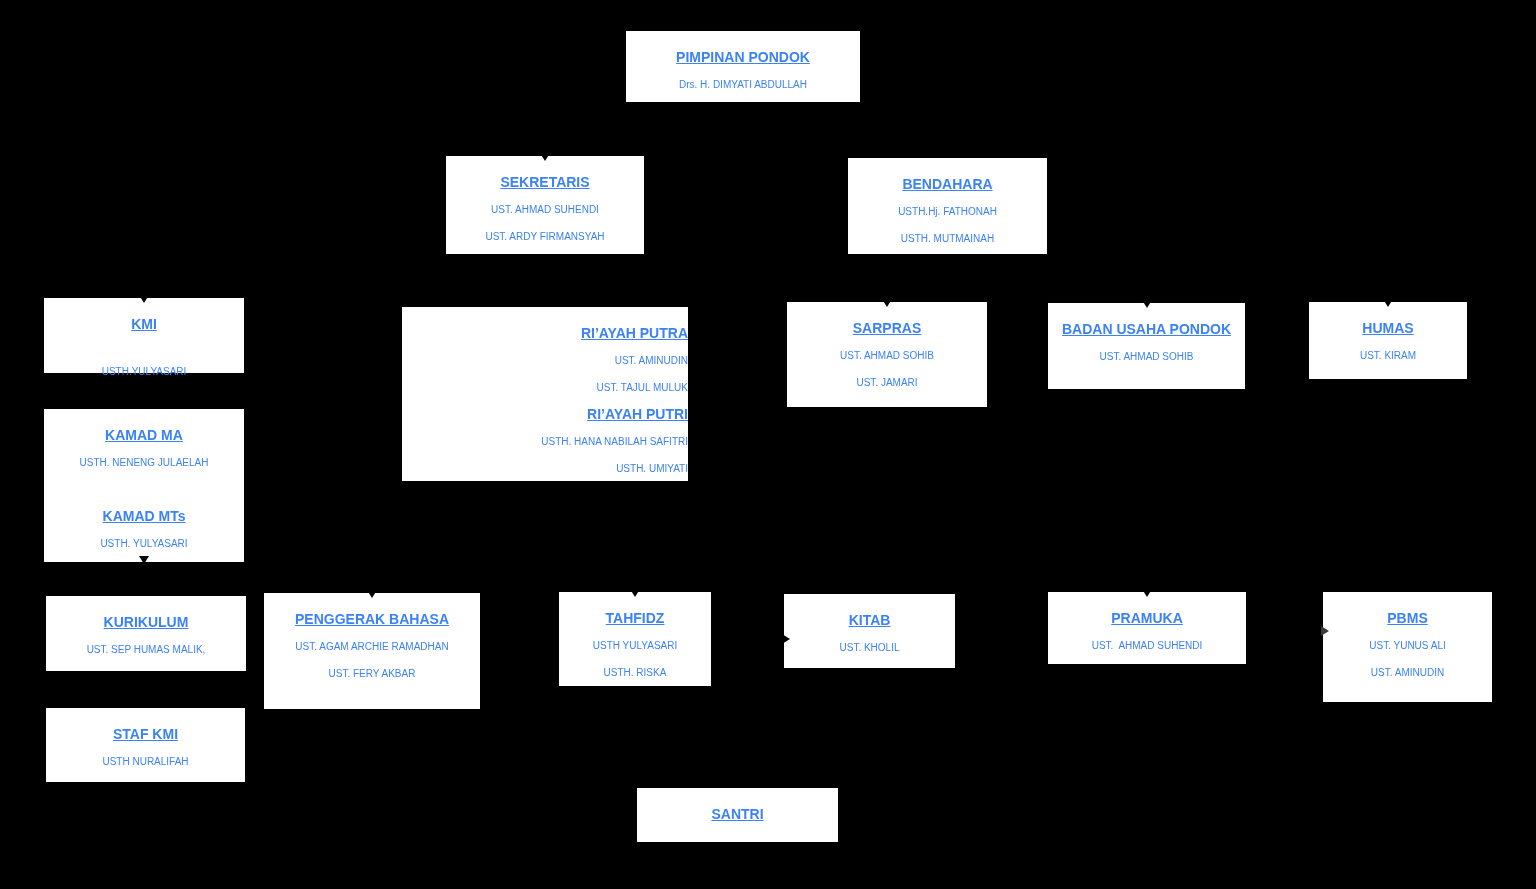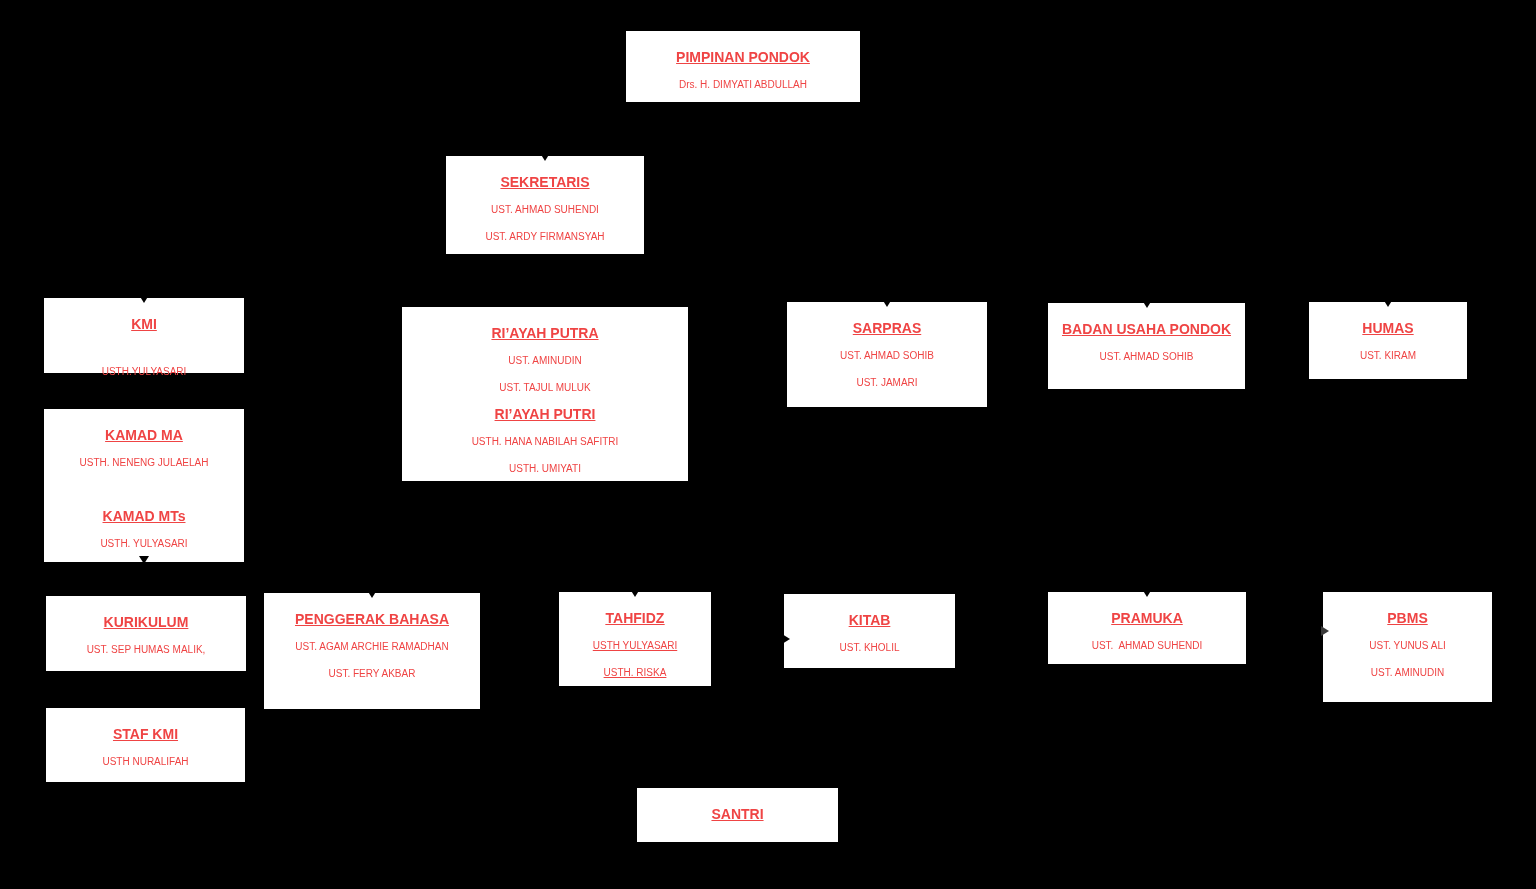--- a/index.html
+++ b/index.html
@@ -11,21 +11,21 @@
     position: relative;
     width: 1536px;
     height: 889px;
     background: #000000;
     overflow: hidden;
     font-family: "Liberation Sans", sans-serif;
   }
   .box {
     position: absolute;
     background: #ffffff;
-    color: #ef4444;
+    color: #3b82f6;
     box-sizing: border-box;
     border: 1px solid #000000;
     display: flex;
     flex-direction: column;
     align-items: center;
     padding-top: 13px;
     text-align: center;
   }
   .title {
     display: block;
@@ -42,28 +42,28 @@
     line-height: 27px;
     white-space: pre;
   }
   .gap-above { margin-top: 27px; }
 
   
   .b-pimpinan   { left: 625px;  top: 30px;  width: 236px; height: 73px; }
   .b-sekretaris { left: 445px;  top: 155px; width: 200px; height: 100px; }
   .b-bendahara  { left: 847px;  top: 157px; width: 201px; height: 98px; }
   .b-kmi        { left: 43px;   top: 297px; width: 202px; height: 77px; gap: 20px; }
-  .b-riayah     { left: 401px;  top: 306px; width: 288px; height: 176px; }
+  .b-riayah     { left: 401px;  top: 306px; width: 288px; height: 176px; align-items: flex-end; }
   .b-sarpras    { left: 786px;  top: 301px; width: 202px; height: 107px; }
   .b-badan      { left: 1047px; top: 302px; width: 199px; height: 88px; }
   .b-humas      { left: 1308px; top: 301px; width: 160px; height: 79px; }
   .b-kamad      { left: 43px;   top: 408px; width: 202px; height: 155px; }
   .b-kurikulum  { left: 45px;   top: 595px; width: 202px; height: 77px; }
   .b-penggerak  { left: 263px;  top: 592px; width: 218px; height: 118px; }
-  .b-tahfidz    { left: 558px;  top: 591px; width: 154px; height: 96px; text-decoration: underline; }
+  .b-tahfidz    { left: 558px;  top: 591px; width: 154px; height: 96px; }
   .b-kitab      { left: 783px;  top: 593px; width: 173px; height: 76px; }
   .b-pramuka    { left: 1047px; top: 591px; width: 200px; height: 74px; }
   .b-pbms       { left: 1322px; top: 591px; width: 171px; height: 112px; }
   .b-stafkmi    { left: 45px;   top: 707px; width: 201px; height: 76px; }
   .b-santri     { left: 636px;  top: 787px; width: 203px; height: 56px; }
 
   
   .arr-top {
     position: absolute;
     top: -3px;
@@ -105,20 +105,25 @@
     <span class="member">Drs. H. DIMYATI ABDULLAH</span>
   </div>
 
   <div class="box b-sekretaris">
     <span class="arr-top"></span>
     <span class="title">SEKRETARIS</span>
     <span class="member">UST. AHMAD SUHENDI</span>
     <span class="member">UST. ARDY FIRMANSYAH</span>
   </div>
 
+  <div class="box b-bendahara">
+    <span class="title">BENDAHARA</span>
+    <span class="member">USTH.Hj. FATHONAH</span>
+    <span class="member">USTH. MUTMAINAH</span>
+  </div>
 
   <div class="box b-kmi">
     <span class="arr-top"></span>
     <span class="title">KMI</span>
     <span class="member">USTH.YULYASARI</span>
   </div>
 
   <div class="box b-riayah">
     <span class="title">RI’AYAH PUTRA</span>
     <span class="member">UST. AMINUDIN</span>

